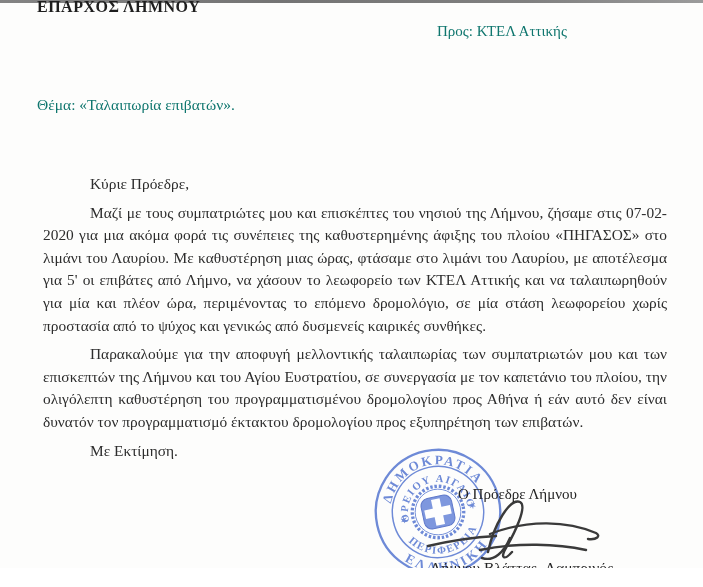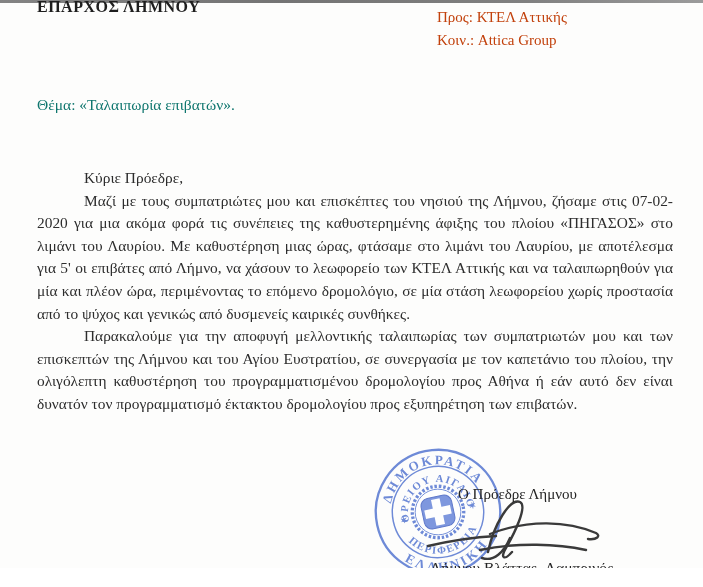--- a/index.html
+++ b/index.html
@@ -13,32 +13,32 @@
     position:absolute; top:0; left:0; width:703px; height:3px;
     background:linear-gradient(90deg,#6e6e6e 0%,#5c5c5c 40%,#6a6a6a 75%,#8a8a8a 100%);
     opacity:.85;
   }
   .sender {
     position:absolute; left:37px; top:-2px;
     font-size:16px; font-weight:bold; letter-spacing:.5px; color:#1e1e1e;
     white-space:nowrap;
   }
   .recipients {
-    position:absolute; left:437px; top:6px;
-    font-size:15px; line-height:23px; color:#c2410c; white-space:nowrap;
+    position:absolute; left:437px; top:20px;
+    font-size:15px; line-height:23px; color:#0f766e; white-space:nowrap;
   }
   .subject {
     position:absolute; left:37px; top:96px;
     font-size:15.5px; color:#0f766e; white-space:nowrap;
   }
   .body-text {
     position:absolute; left:37px; top:167px; width:636px;
     font-size:15.4px; line-height:22.6px; color:#2d2d2d;
   }
-  .body-text p { margin:0; text-indent:47px; text-align:justify; }
+  .body-text p { margin:6px; text-indent:47px; text-align:justify; }
   .body-text p.no-justify { text-align:left; }
   .body-text p.closing { margin-top:4px; }
   .signer-title {
     position:absolute; left:458px; top:486px;
     font-size:15px; color:#242424; white-space:nowrap; z-index:4;
   }
   .signer-name {
     position:absolute; left:430px; top:559px;
     font-size:15.5px; color:#242424; white-space:nowrap; z-index:4;
   }
@@ -50,29 +50,29 @@
 <body>
 
 <div class="page">
 
   <div class="scan-topbar"></div>
 
   <div class="sender">ΕΠΑΡΧΟΣ ΛΗΜΝΟΥ</div>
 
   <div class="recipients">
     <div>Προς: ΚΤΕΛ Αττικής</div>
-    <div>Κοιν.: Attica Group</div>
   </div>
 
   <div class="subject">Θέμα: «Ταλαιπωρία επιβατών».</div>
 
   <div class="body-text">
     <p class="no-justify">Κύριε Πρόεδρε,</p>
     <p>Μαζί με τους συμπατριώτες μου και επισκέπτες του νησιού της Λήμνου, ζήσαμε στις 07-02-2020 για μια ακόμα φορά τις συνέπειες της καθυστερημένης άφιξης του πλοίου «ΠΗΓΑΣΟΣ» στο λιμάνι του Λαυρίου. Με καθυστέρηση μιας ώρας, φτάσαμε στο λιμάνι του Λαυρίου, με αποτέλεσμα για 5' οι επιβάτες από Λήμνο, να χάσουν το λεωφορείο των ΚΤΕΛ Αττικής και να ταλαιπωρηθούν για μία και πλέον ώρα, περιμένοντας το επόμενο δρομολόγιο, σε μία στάση λεωφορείου χωρίς προστασία από το ψύχος και γενικώς από δυσμενείς καιρικές συνθήκες.</p>
     <p>Παρακαλούμε για την αποφυγή μελλοντικής ταλαιπωρίας των συμπατριωτών μου και των επισκεπτών της Λήμνου και του Αγίου Ευστρατίου, σε συνεργασία με τον καπετάνιο του πλοίου, την ολιγόλεπτη καθυστέρηση του προγραμματισμένου δρομολογίου προς Αθήνα ή εάν αυτό δεν είναι δυνατόν τον προγραμματισμό έκτακτου δρομολογίου προς εξυπηρέτηση των επιβατών.</p>
+    <p class="closing no-justify">Με Εκτίμηση.</p>
   </div>
 
   <svg class="stamp" viewBox="-70 -70 140 140" xmlns="http://www.w3.org/2000/svg">
     <g transform="rotate(-12)" color="#5b7bd2">
 
       <circle r="64" fill="none" stroke="currentColor" stroke-width="2.4"></circle>
       <circle r="47" fill="none" stroke="currentColor" stroke-width="1.5"></circle>
 
       <defs>
         <path id="arcOuterTop" d="M -49,0 A 49,49 0 1 1 49,0"></path>

